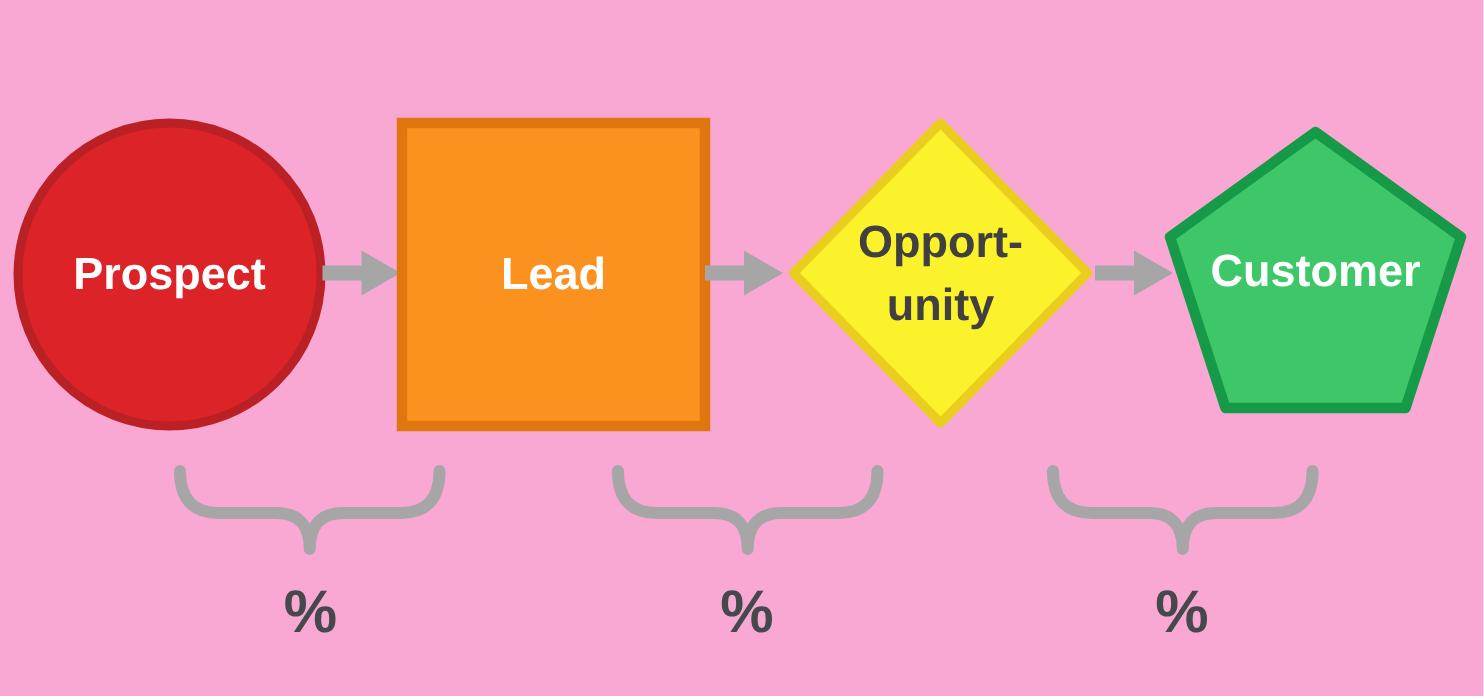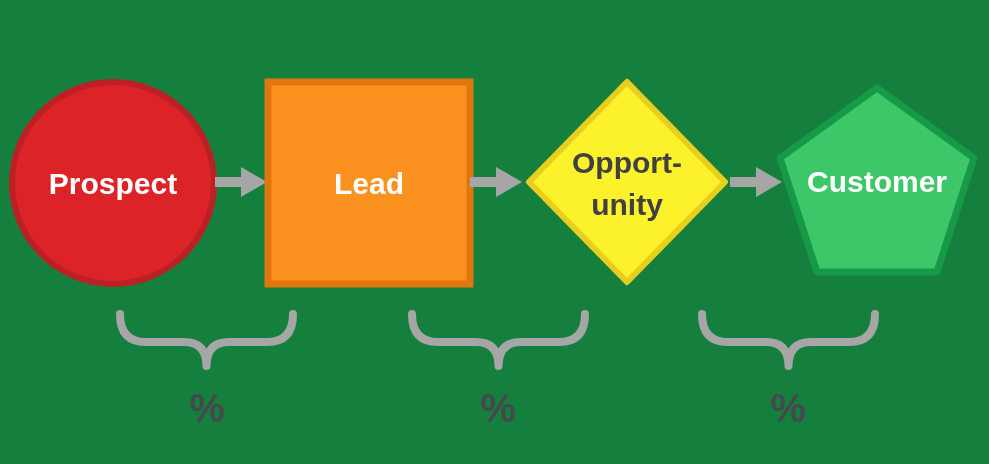--- a/index.html
+++ b/index.html
@@ -4,21 +4,21 @@
 <style>
   html, body {
     margin: 0;
     padding: 0;
     background: #ffffff;
   }
   .canvas {
     position: relative;
     width: 989px;
     height: 464px;
-    background: #15803d;
+    background: #f9a8d4;
     overflow: hidden;
     font-family: "Liberation Sans", sans-serif;
   }
   svg text {
     font-family: "Liberation Sans", sans-serif;
     font-weight: bold;
   }
   .stage-label { font-size: 30px; }
   .percent-label { font-size: 40px; }
 </style>

